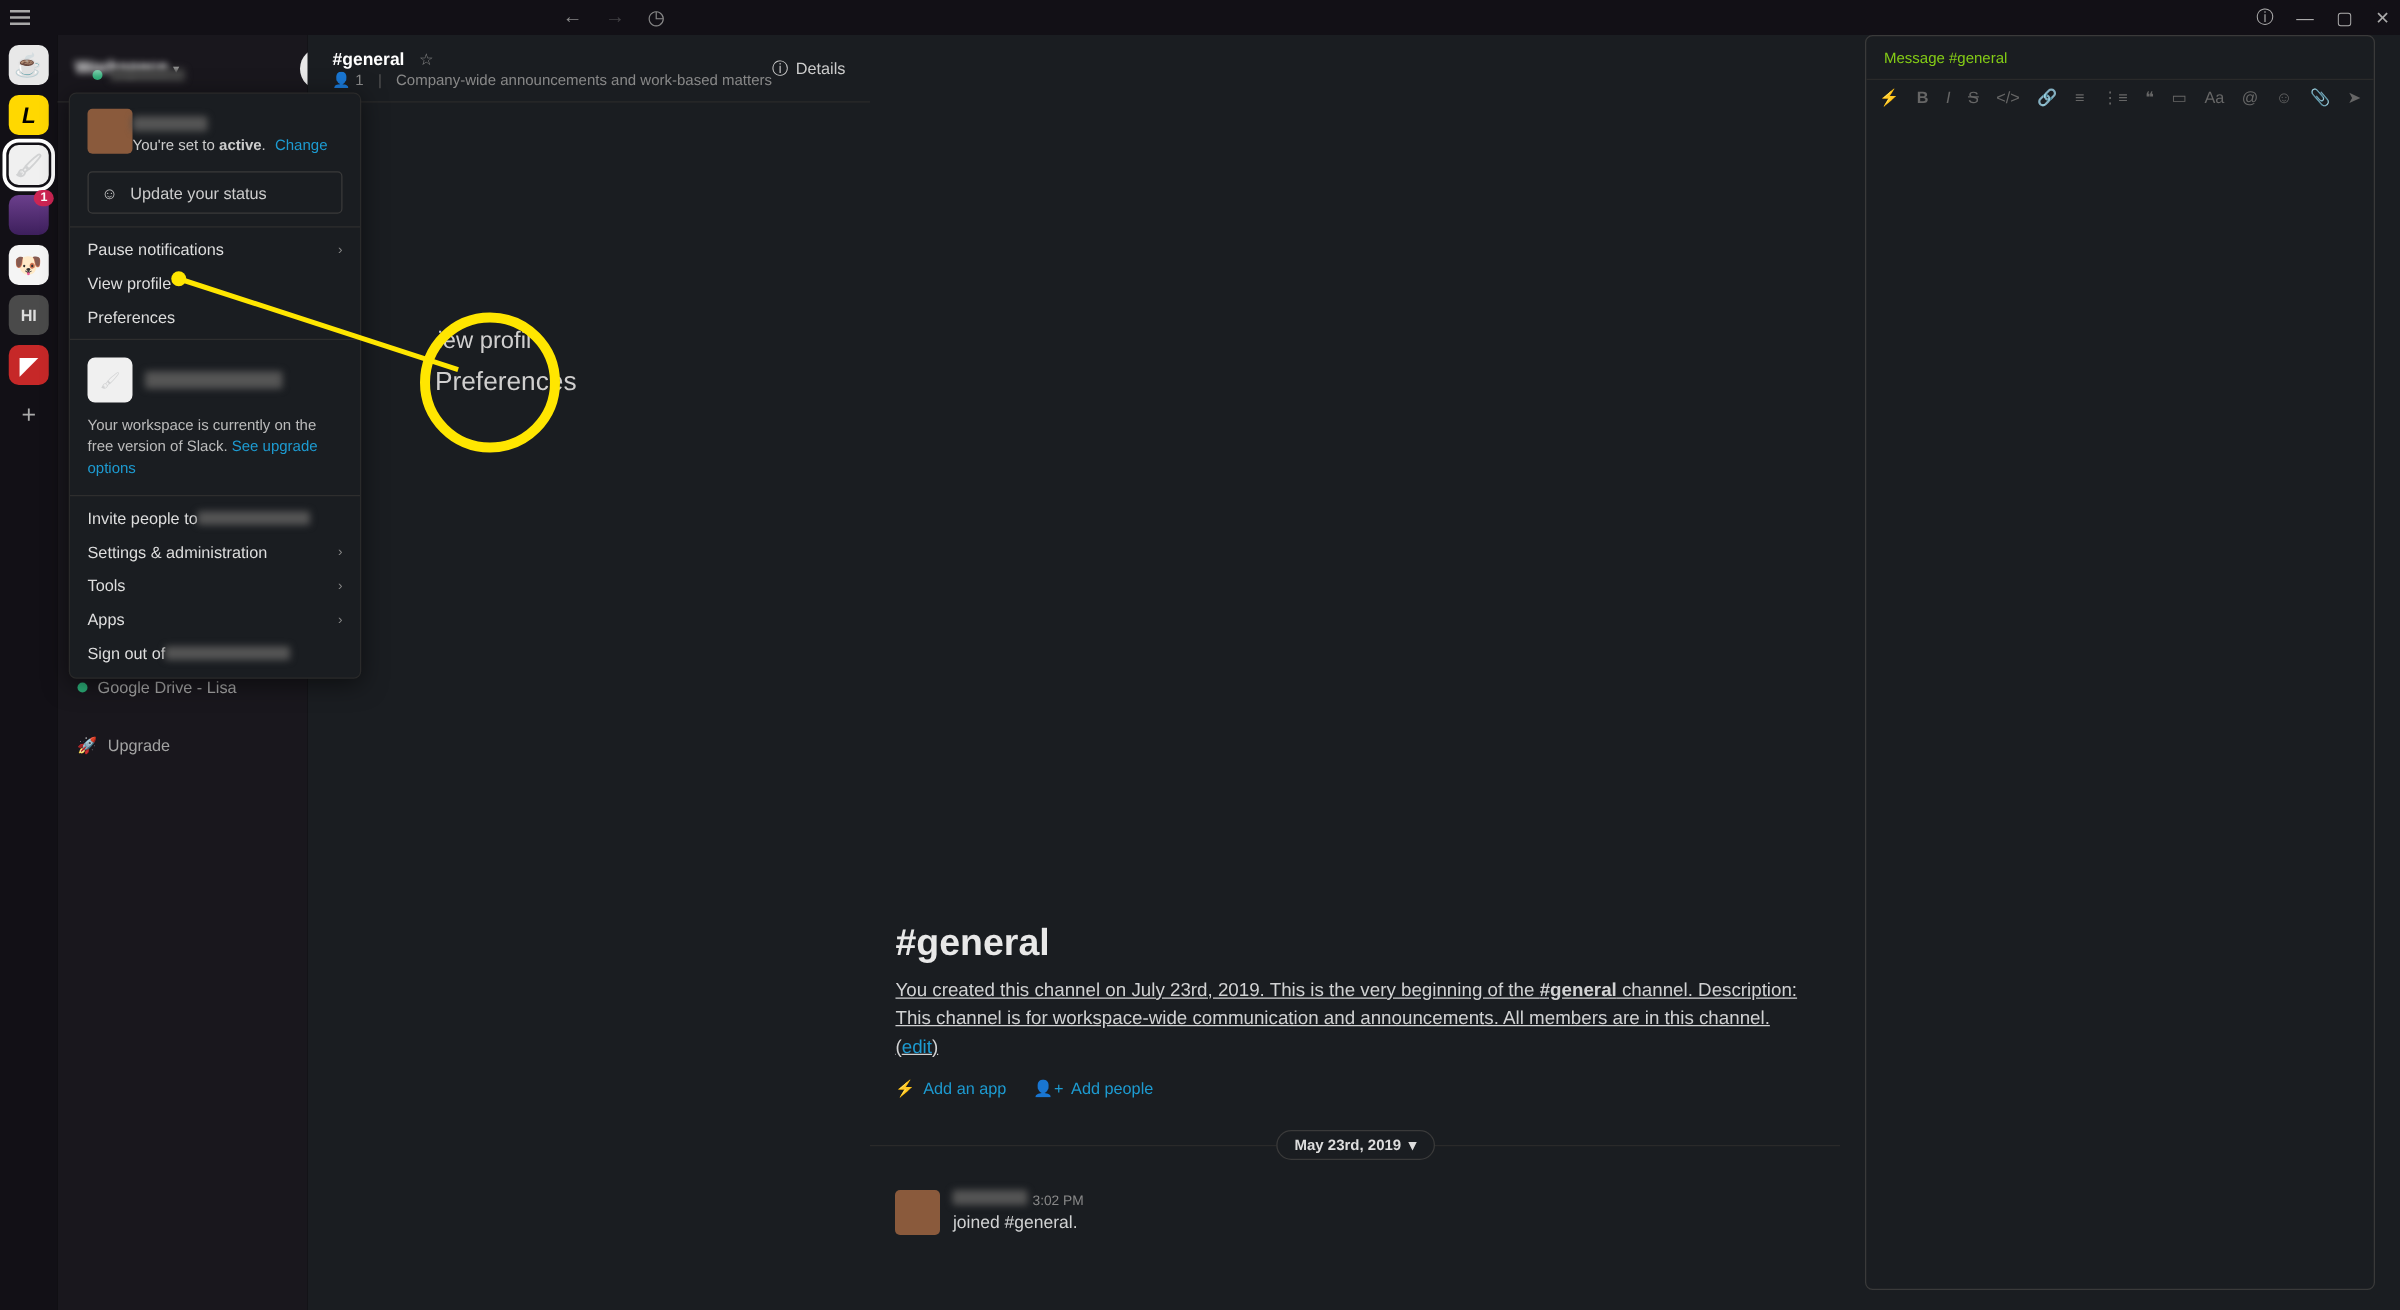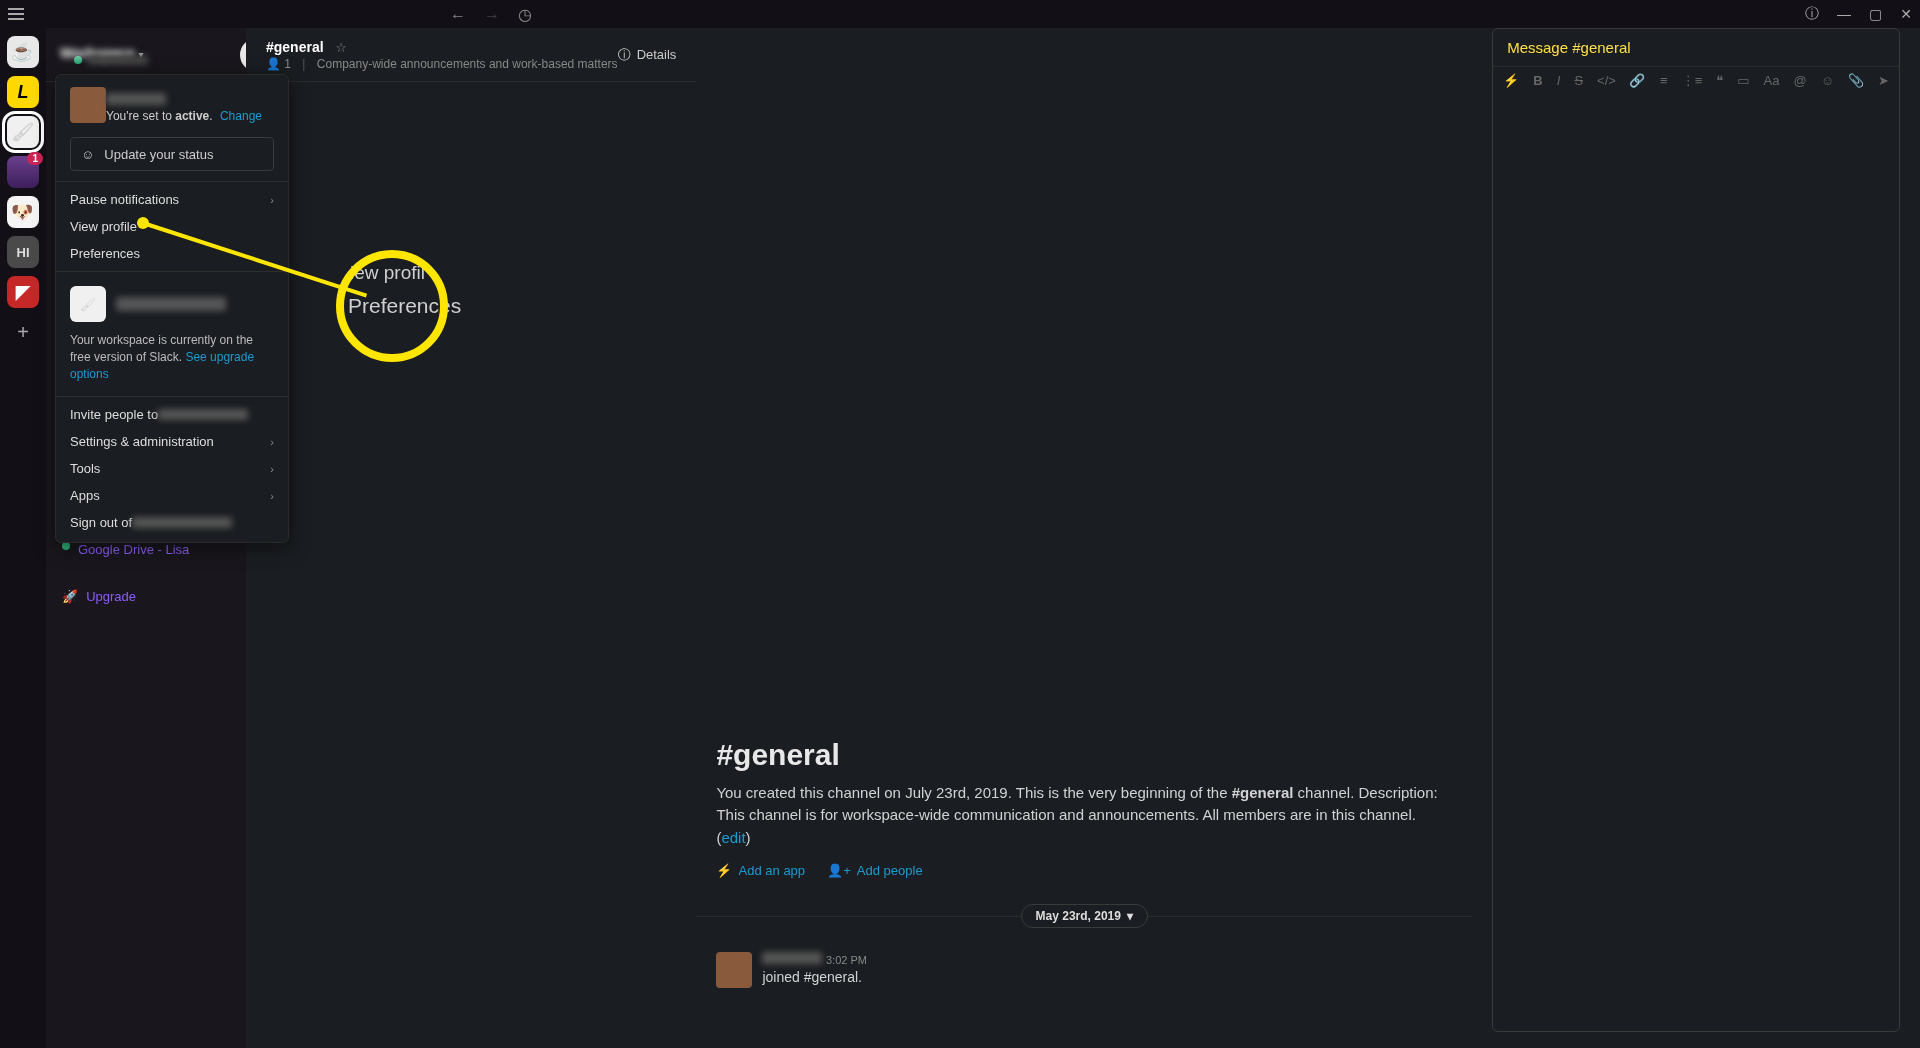--- a/index.html
+++ b/index.html
@@ -30,21 +30,21 @@
 .addws{width:32px;height:32px;color:#aaa;font-size:20px;display:flex;align-items:center;justify-content:center;cursor:pointer;}
 
 
 .sidebar { position:absolute; top:28px; left:46px; width:200px; bottom:0; background:#19171d; }
 .ws-header{height:54px;padding:10px 14px;border-bottom:1px solid #2c2c2c;display:flex;align-items:center;}
 .ws-header .name{color:#fff;font-weight:bold;font-size:14px;filter:blur(3px);}
 .ws-header .chev{color:#bbb;margin-left:4px;font-size:10px;}
 .compose{position:absolute;right:-28px;top:10px;width:34px;height:34px;border-radius:50%;background:#e8e8e8;color:#333;display:flex;align-items:center;justify-content:center;font-size:16px;cursor:pointer;}
 .presence-row{padding:0 14px 0 14px;display:flex;align-items:center;gap:6px;color:#aaa;font-size:12px;margin-top:-6px;}
 .presence-dot{width:8px;height:8px;border-radius:50%;background:#2bac76;}
-.sb-item{padding:4px 16px;color:#8b5cf6;font-size:13px;cursor:pointer;display:flex;gap:8px;}
+.sb-item{padding:4px 16px;color:#a3a3a3;font-size:13px;cursor:pointer;display:flex;align-items:center;gap:8px;}
 .sb-section{padding:8px 16px 4px;color:#a0a0a0;font-size:13px;display:flex;align-items:center;gap:6px;cursor:pointer;}
 .sb-section .caret{font-size:9px;}
 .sb-section .plus{margin-left:auto;color:#aaa;font-size:16px;}
 .sb-blur{filter:blur(3px);background:#444;border-radius:2px;display:inline-block;}
 
 
 .menu{position:absolute;top:74px;left:55px;width:234px;background:#1a1d21;border:1px solid #2a2a2a;border-radius:6px;box-shadow:0 4px 20px rgba(0,0,0,.5);z-index:100;padding:12px 0 6px;}
 .menu-user{padding:0 14px 10px;display:flex;gap:0;align-items:flex-end;}
 .menu-avatar{width:36px;height:36px;background:#8a5a3c;border-radius:4px;}
 .menu-userinfo .uname{filter:blur(3px);background:#555;width:60px;height:12px;border-radius:2px;margin-bottom:4px;}
@@ -67,38 +67,38 @@
 .chan-header{height:54px;border-bottom:1px solid #2a2a2a;padding:8px 20px;display:flex;align-items:center;}
 .chan-header .cname{color:#fff;font-weight:bold;font-size:14px;}
 .chan-header .star{color:#888;margin-left:8px;cursor:pointer;}
 .chan-header .meta{color:#888;font-size:12px;margin-top:2px;}
 .chan-header .pipe{margin:0 8px;color:#555;}
 .details-btn{margin-left:auto;color:#ccc;font-size:13px;display:flex;align-items:center;gap:6px;cursor:pointer;}
 
 .chan-body{flex:1;overflow:auto;position:relative;}
 .intro{position:absolute;bottom:170px;left:20px;right:20px;}
 .intro h1{color:#e8e8e8;font-size:30px;font-weight:800;margin-bottom:10px;}
-.intro p{color:#d1d2d3;font-size:15px;line-height:1.5;}
+.intro p{color:#d1d2d3;font-size:15px;line-height:1.5;text-decoration:underline;}
 .intro p b{font-weight:bold;}
 .intro p a{color:#1d9bd1;text-decoration:none;}
 .intro-links{margin-top:14px;display:flex;gap:22px;}
 .intro-links a{color:#1d9bd1;font-size:13px;text-decoration:none;display:flex;align-items:center;gap:6px;}
 
 .date-divider{position:absolute;bottom:120px;left:0;right:0;display:flex;align-items:center;justify-content:center;}
 .date-divider::before,.date-divider::after{content:"";flex:1;height:1px;background:#2a2a2a;}
 .date-pill{background:#1a1d21;border:1px solid #3a3a3a;border-radius:16px;padding:4px 14px;color:#ddd;font-size:12px;font-weight:600;display:flex;align-items:center;gap:6px;cursor:pointer;}
 
 .msg{position:absolute;bottom:60px;left:20px;display:flex;gap:10px;}
 .msg .av{width:36px;height:36px;background:#8a5a3c;border-radius:4px;}
 .msg .mname{filter:blur(3px);background:#555;width:60px;height:12px;display:inline-block;border-radius:2px;}
 .msg .mtime{color:#888;font-size:11px;margin-left:0;}
 .msg .mtext{color:#d1d2d3;font-size:14px;margin-top:2px;}
 
 .composer{border:1px solid #3a3a3a;border-radius:6px;margin:0 20px 16px;}
-.composer-input{padding:10px 14px;color:#fde047;font-size:15px;}
+.composer-input{padding:10px 14px;color:#84cc16;font-size:12px;}
 .composer-toolbar{border-top:1px solid #2a2a2a;padding:6px 10px;display:flex;align-items:center;gap:14px;color:#666;font-size:13px;}
 .composer-toolbar .tool{cursor:pointer;}
 .composer-toolbar .right{margin-left:auto;display:flex;gap:14px;}
 
 
 .anno-circle{position:absolute;border:8px solid #ffe600;border-radius:50%;z-index:200;pointer-events:none;}
 .anno-line{position:absolute;background:#ffe600;height:4px;z-index:199;pointer-events:none;transform-origin:left center;}
 .anno-dot{position:absolute;width:12px;height:12px;background:#ffe600;border-radius:50%;z-index:201;pointer-events:none;}
 .anno-text{position:absolute;color:#d0cfcf;font-size:19px;z-index:198;pointer-events:none;font-weight:500;}
 </style>

